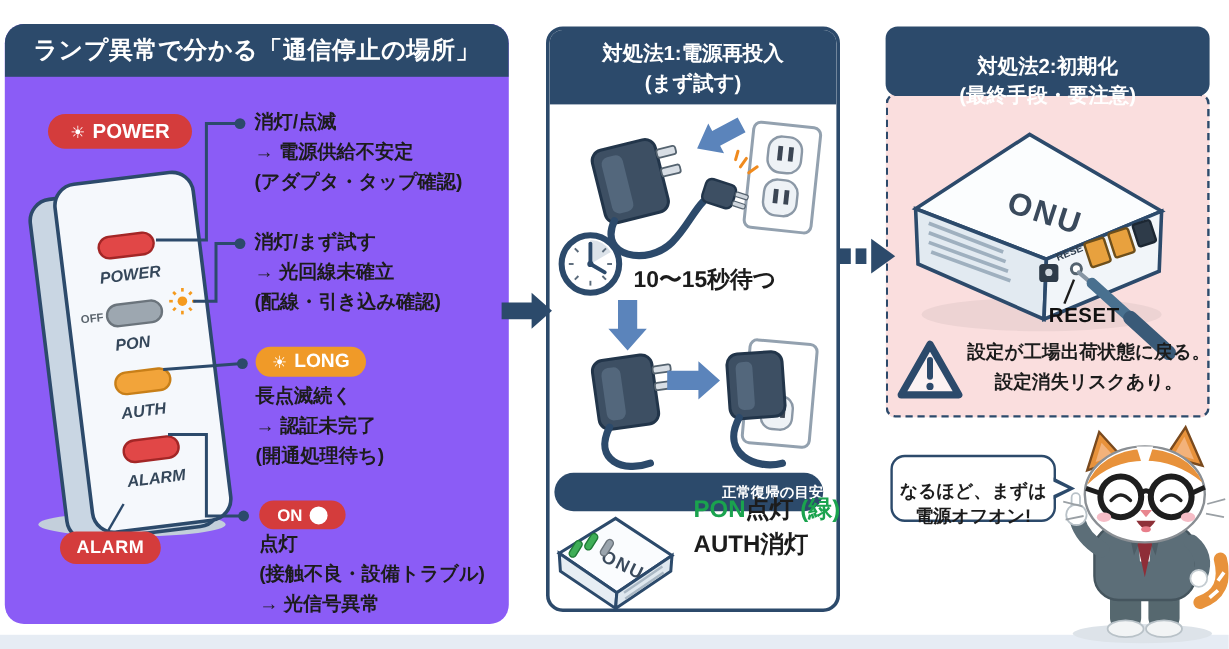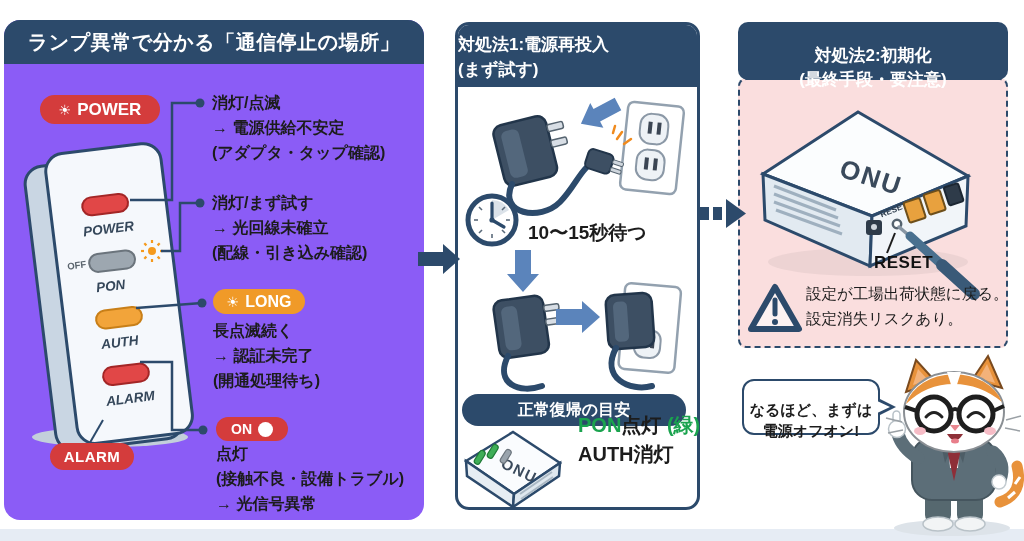--- a/index.html
+++ b/index.html
@@ -19,21 +19,21 @@
     font-weight:bold;font-size:20px;line-height:44px;text-align:center;
     letter-spacing:.5px;
   }
   #middle-panel{
     left:455px;top:22px;width:245px;height:488px;
     background:#ffffff;border:3px solid #2c4a6b;border-radius:14px;
     box-sizing:border-box;overflow:hidden;
   }
   #middle-header{
     width:100%;height:62px;background:#2c4a6b;color:#fff;
-    font-weight:bold;font-size:17px;line-height:25px;text-align:left;
+    font-weight:bold;font-size:17px;line-height:25px;text-align:center;
     padding-top:7px;box-sizing:border-box;
   }
   #right-header{
     left:738px;top:22px;width:270px;height:58px;background:#2c4a6b;
     border-radius:10px;color:#fff;font-weight:bold;font-size:17px;
     line-height:24px;text-align:center;padding-top:22px;box-sizing:border-box;
   }
   #right-pink{
     left:738px;top:78px;width:270px;height:270px;
     background:#fadede;border:2.5px dashed #2c4a6b;border-radius:8px;
@@ -50,27 +50,27 @@
   #on-badge{left:216px;top:417px;width:72px;height:24px;background:#d43c3c;font-size:14px;}
   #alarm-badge{left:50px;top:443px;width:84px;height:27px;background:#d43c3c;font-size:15px;letter-spacing:.5px;}
   .sun-glyph{font-size:14px;line-height:1;}
   .toggle-dot{width:15px;height:15px;background:#fff;border-radius:50%;display:inline-block;}
   
   .item{position:absolute;font-weight:bold;font-size:16px;line-height:25px;color:#1c1c1c;white-space:nowrap;z-index:3;}
   
   #wait-text{left:528px;top:220px;font-size:19px;font-weight:bold;color:#1c1c1c;z-index:3;}
   #recovery-banner{
     left:462px;top:394px;width:224px;height:32px;background:#2c4a6b;border-radius:16px;
-    color:#fff;font-weight:bold;font-size:16px;line-height:32px;text-align:center;z-index:3;
+    color:#fff;font-weight:bold;font-size:12px;line-height:32px;text-align:right;z-index:3;
   }
   #result-text{left:578px;top:411px;font-weight:bold;font-size:20px;line-height:29px;color:#1c1c1c;white-space:nowrap;z-index:3;}
   .green{color:#1aa34e;}
   
   #reset-label{left:874px;top:253px;font-size:17px;font-weight:bold;color:#111;letter-spacing:.5px;z-index:3;}
-  #warning-text{left:806px;top:281px;font-size:15.5px;font-weight:normal;line-height:25px;color:#1c1c1c;white-space:nowrap;z-index:3;}
+  #warning-text{left:806px;top:281px;font-size:15.5px;font-weight:bold;line-height:25px;color:#1c1c1c;white-space:nowrap;z-index:3;text-align:center;}
   
   #speech-bubble{
     left:742px;top:379px;width:138px;height:56px;background:#fff;
     border:2.5px solid #2c4a6b;border-radius:12px;box-sizing:border-box;
     text-align:center;font-weight:bold;font-size:15px;line-height:21px;
     padding-top:18px;color:#1c1c1c;z-index:3;
   }
   #bubble-tail-border{
     left:878px;top:398px;width:0;height:0;z-index:3;
     border-top:9px solid transparent;border-bottom:9px solid transparent;

